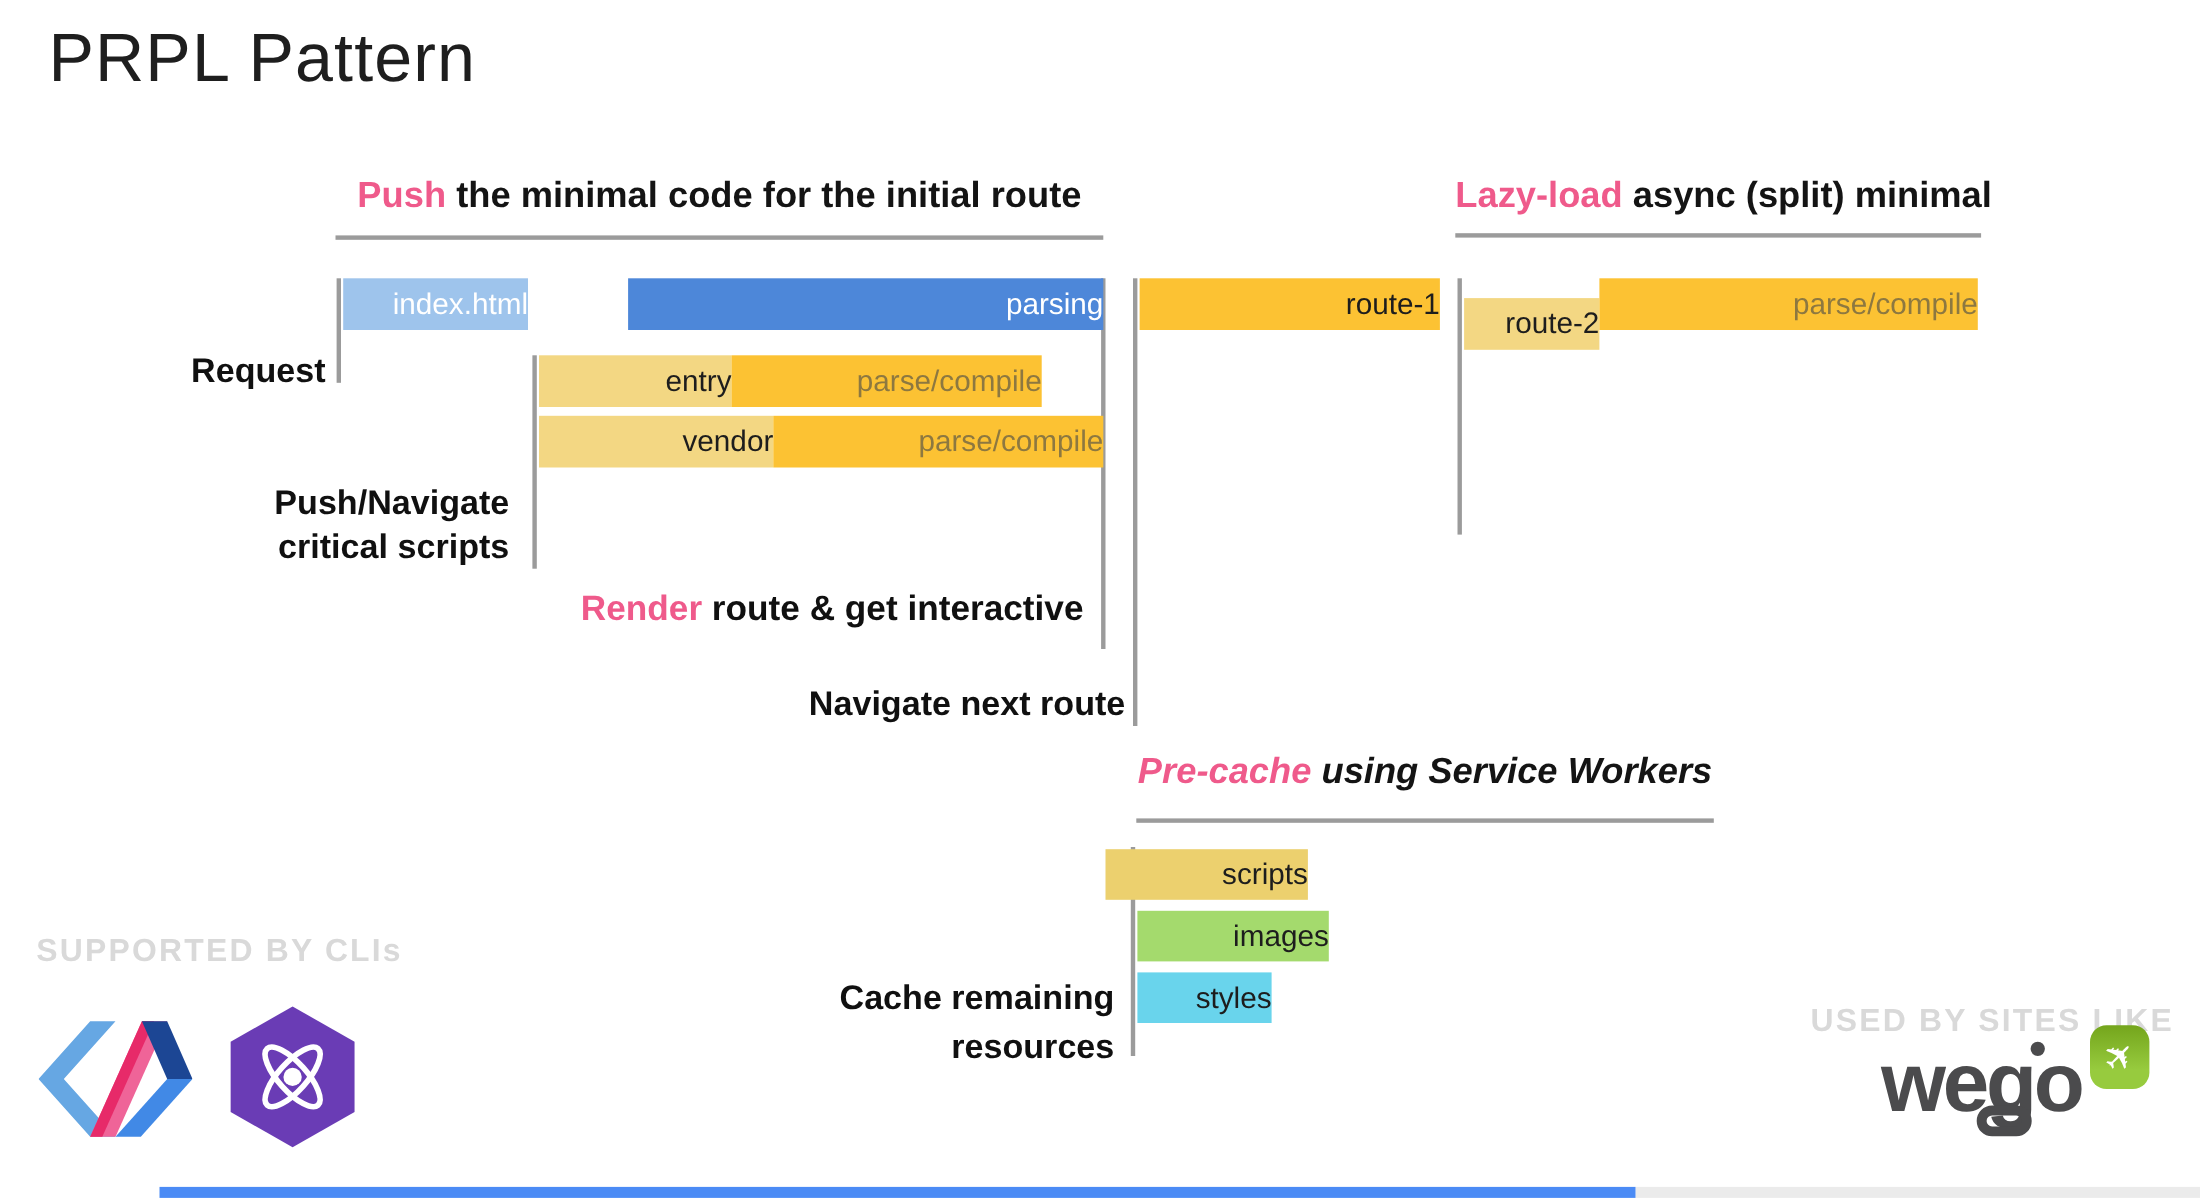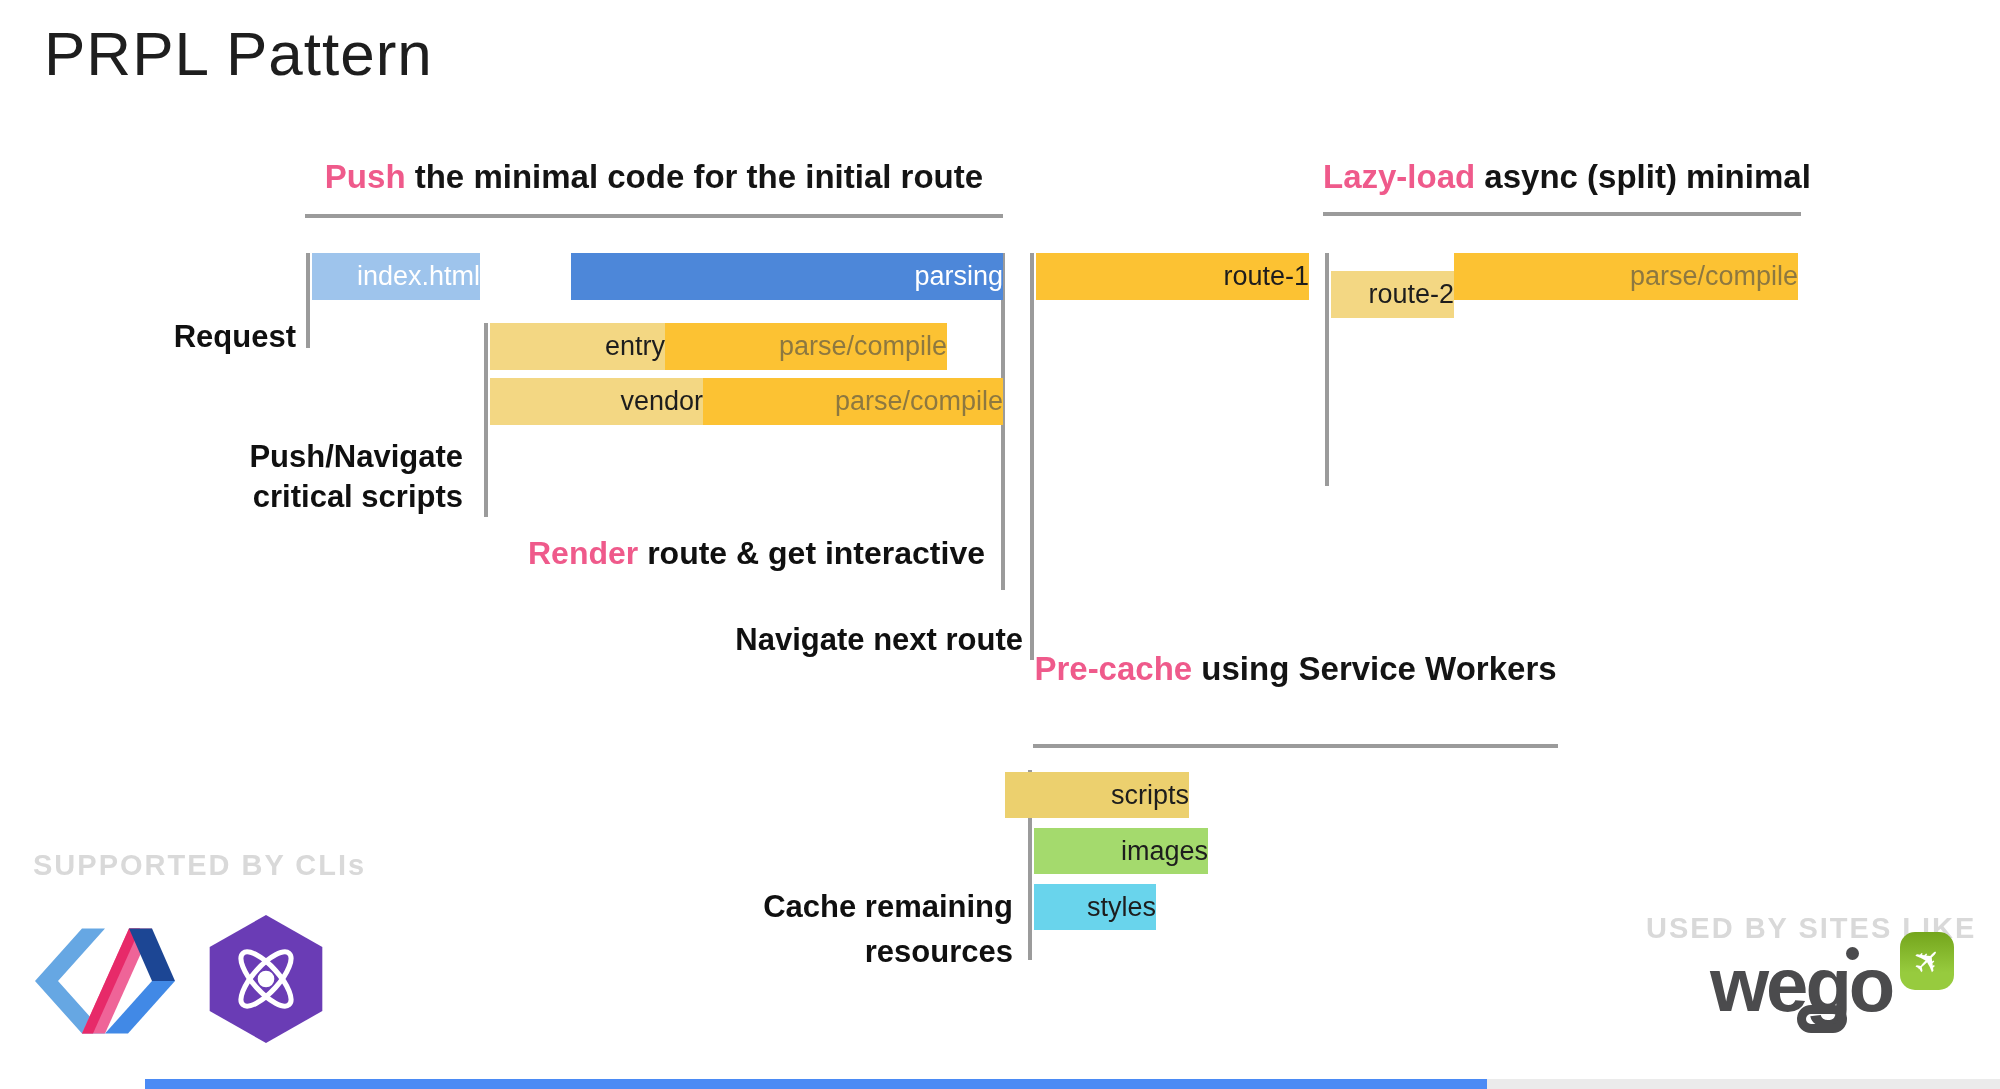--- a/index.html
+++ b/index.html
@@ -34,21 +34,21 @@
   
   #page-title{
     position:absolute;left:44px;top:18px;margin:0;font-size:62px;
     font-weight:400;color:#1e1e1e;letter-spacing:1px;
   }
   
   #h-push{left:305px;top:158px;width:698px;}
   #rule-push{left:305px;top:214px;width:698px;}
   #h-lazy{left:1323px;top:158px;width:478px;}
   #rule-lazy{left:1323px;top:212px;width:478px;}
-  #h-precache{left:1033px;top:650px;width:525px;}
+  #h-precache{left:1033px;top:682px;width:525px;font-style:italic;}
   #rule-precache{left:1033px;top:744px;width:525px;}
   
   #v-request{left:306px;top:253px;height:95px;}
   #v-pushpreload{left:484px;top:323px;height:194px;}
   #v-render{left:1001px;top:253px;height:337px;}
   #v-navnext{left:1030px;top:253px;height:407px;}
   #v-navanother{left:1325px;top:253px;height:233px;}
   #v-cache{left:1028px;top:770px;height:190px;}
   
   #bar-index{left:312px;top:253px;width:168px;background:var(--light-blue);}

